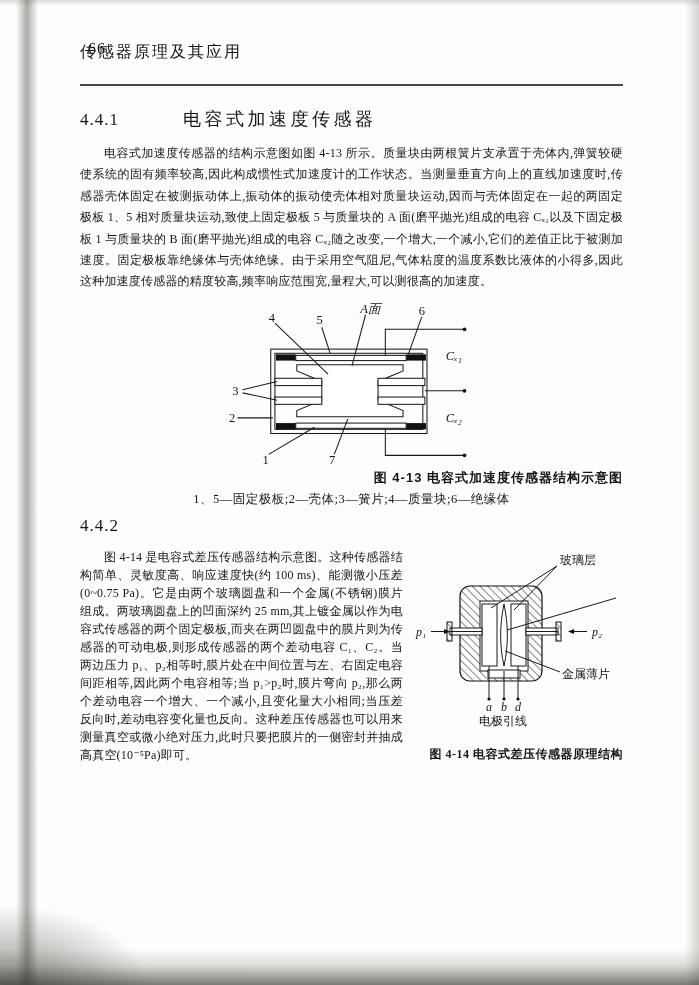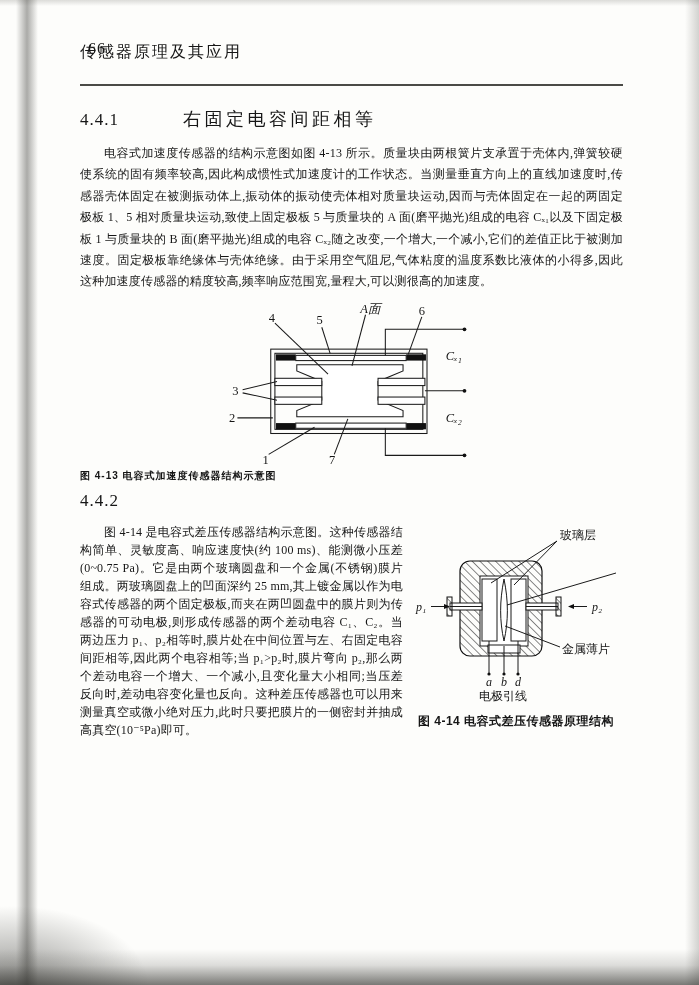--- a/index.html
+++ b/index.html
@@ -35,33 +35,33 @@
 
   .body-text {
     margin-top:12px; font-size:12px; line-height:21.4px;
     text-align:justify; text-indent:2em; letter-spacing:.2px;
   }
 
   .figure-413 { width:250px; margin:8px auto 0; }
   .figure-413 svg { display:block; }
 
   .fig-caption {
-    text-align:left; margin-top:3px;
+    text-align:right; margin-top:3px;
     font-family:"Liberation Sans","DejaVu Sans",sans-serif;
-    font-weight:700; font-size:10px; letter-spacing:1px;
+    font-weight:700; font-size:13px; letter-spacing:1px;
   }
   .fig-legend { text-align:center; margin-top:4px; font-size:12.5px; letter-spacing:.5px; }
 
   .section-442-block { margin-top:8px; }
   .sec2-flow { margin-top:12px; }
   .figure-414-box { float:right; width:214px; margin:0 0 4px 6px; }
   .figure-414-box svg { display:block; margin:0 auto; }
   .fig414-caption {
-    text-align:center; margin-top:10px;
-    font-family:Liberation Sans, sans-serif;
+    text-align:right; margin-top:18px;
+    font-family:Liberation Serif, serif;
     font-weight:700; font-size:12px; letter-spacing:.5px;
   }
   .sec2-flow .body-text { margin-top:0; line-height:18px; }
 
   svg text { font-family:"Liberation Serif","DejaVu Serif",serif; font-size:12px; fill:#151515; }
   svg text.var { font-style:italic; }
   svg text.cjk { font-size:12px; }
   .ln { stroke:#1a1a1a; stroke-width:1; fill:none; }
   .shape { stroke:#1a1a1a; stroke-width:1; fill:#ffffff; }
   .solid { fill:#101010; stroke:none; }
@@ -78,21 +78,21 @@
 <div class="content">
 
   <div class="page-header">
     <span class="page-number">66</span>
     <span class="running-title">传感器原理及其应用</span>
   </div>
   <div class="header-rule"></div>
 
   <div class="section-heading">
     <span class="section-number">4.4.1</span>
-    <span class="section-title">右固定电容间距相等</span>
+    <span class="section-title">电容式加速度传感器</span>
   </div>
 
   <div class="body-text">电容式加速度传感器的结构示意图如图 4-13 所示。质量块由两根簧片支承置于壳体内,弹簧较硬使系统的固有频率较高,因此构成惯性式加速度计的工作状态。当测量垂直方向上的直线加速度时,传感器壳体固定在被测振动体上,振动体的振动使壳体相对质量块运动,因而与壳体固定在一起的两固定极板 1、5 相对质量块运动,致使上固定极板 5 与质量块的 A 面(磨平抛光)组成的电容 Cₓ₁以及下固定极板 1 与质量块的 B 面(磨平抛光)组成的电容 Cₓ₂随之改变,一个增大,一个减小,它们的差值正比于被测加速度。固定极板靠绝缘体与壳体绝缘。由于采用空气阻尼,气体粘度的温度系数比液体的小得多,因此这种加速度传感器的精度较高,频率响应范围宽,量程大,可以测很高的加速度。</div>
 
   <div class="figure-413">
     <svg viewBox="0 0 240 158" width="250" height="165">
 
       <g>
         <rect class="ln" x="42" y="46" width="150" height="81"></rect>
         <rect class="ln" x="46" y="50" width="142" height="73"></rect>
@@ -146,20 +146,21 @@
       <text x="184" y="13">6</text>
       <text x="5" y="90">3</text>
       <text x="2" y="116">2</text>
       <text x="34" y="156">1</text>
       <text x="98" y="156">7</text>
       <text x="210" y="56" class="var">Cₓ₁</text>
       <text x="210" y="116" class="var">Cₓ₂</text>
     </svg>
   </div>
   <div class="fig-caption">图 4-13  电容式加速度传感器结构示意图</div>
+  <div class="fig-legend">1、5—固定极板;2—壳体;3—簧片;4—质量块;6—绝缘体</div>
 
   <div class="section-heading section-442-block">
     <span class="section-number">4.4.2</span>
   </div>
 
   <div class="sec2-flow">
 
     <div class="figure-414-box">
       <svg viewBox="0 0 212 180" width="212" height="180">
         <defs>

